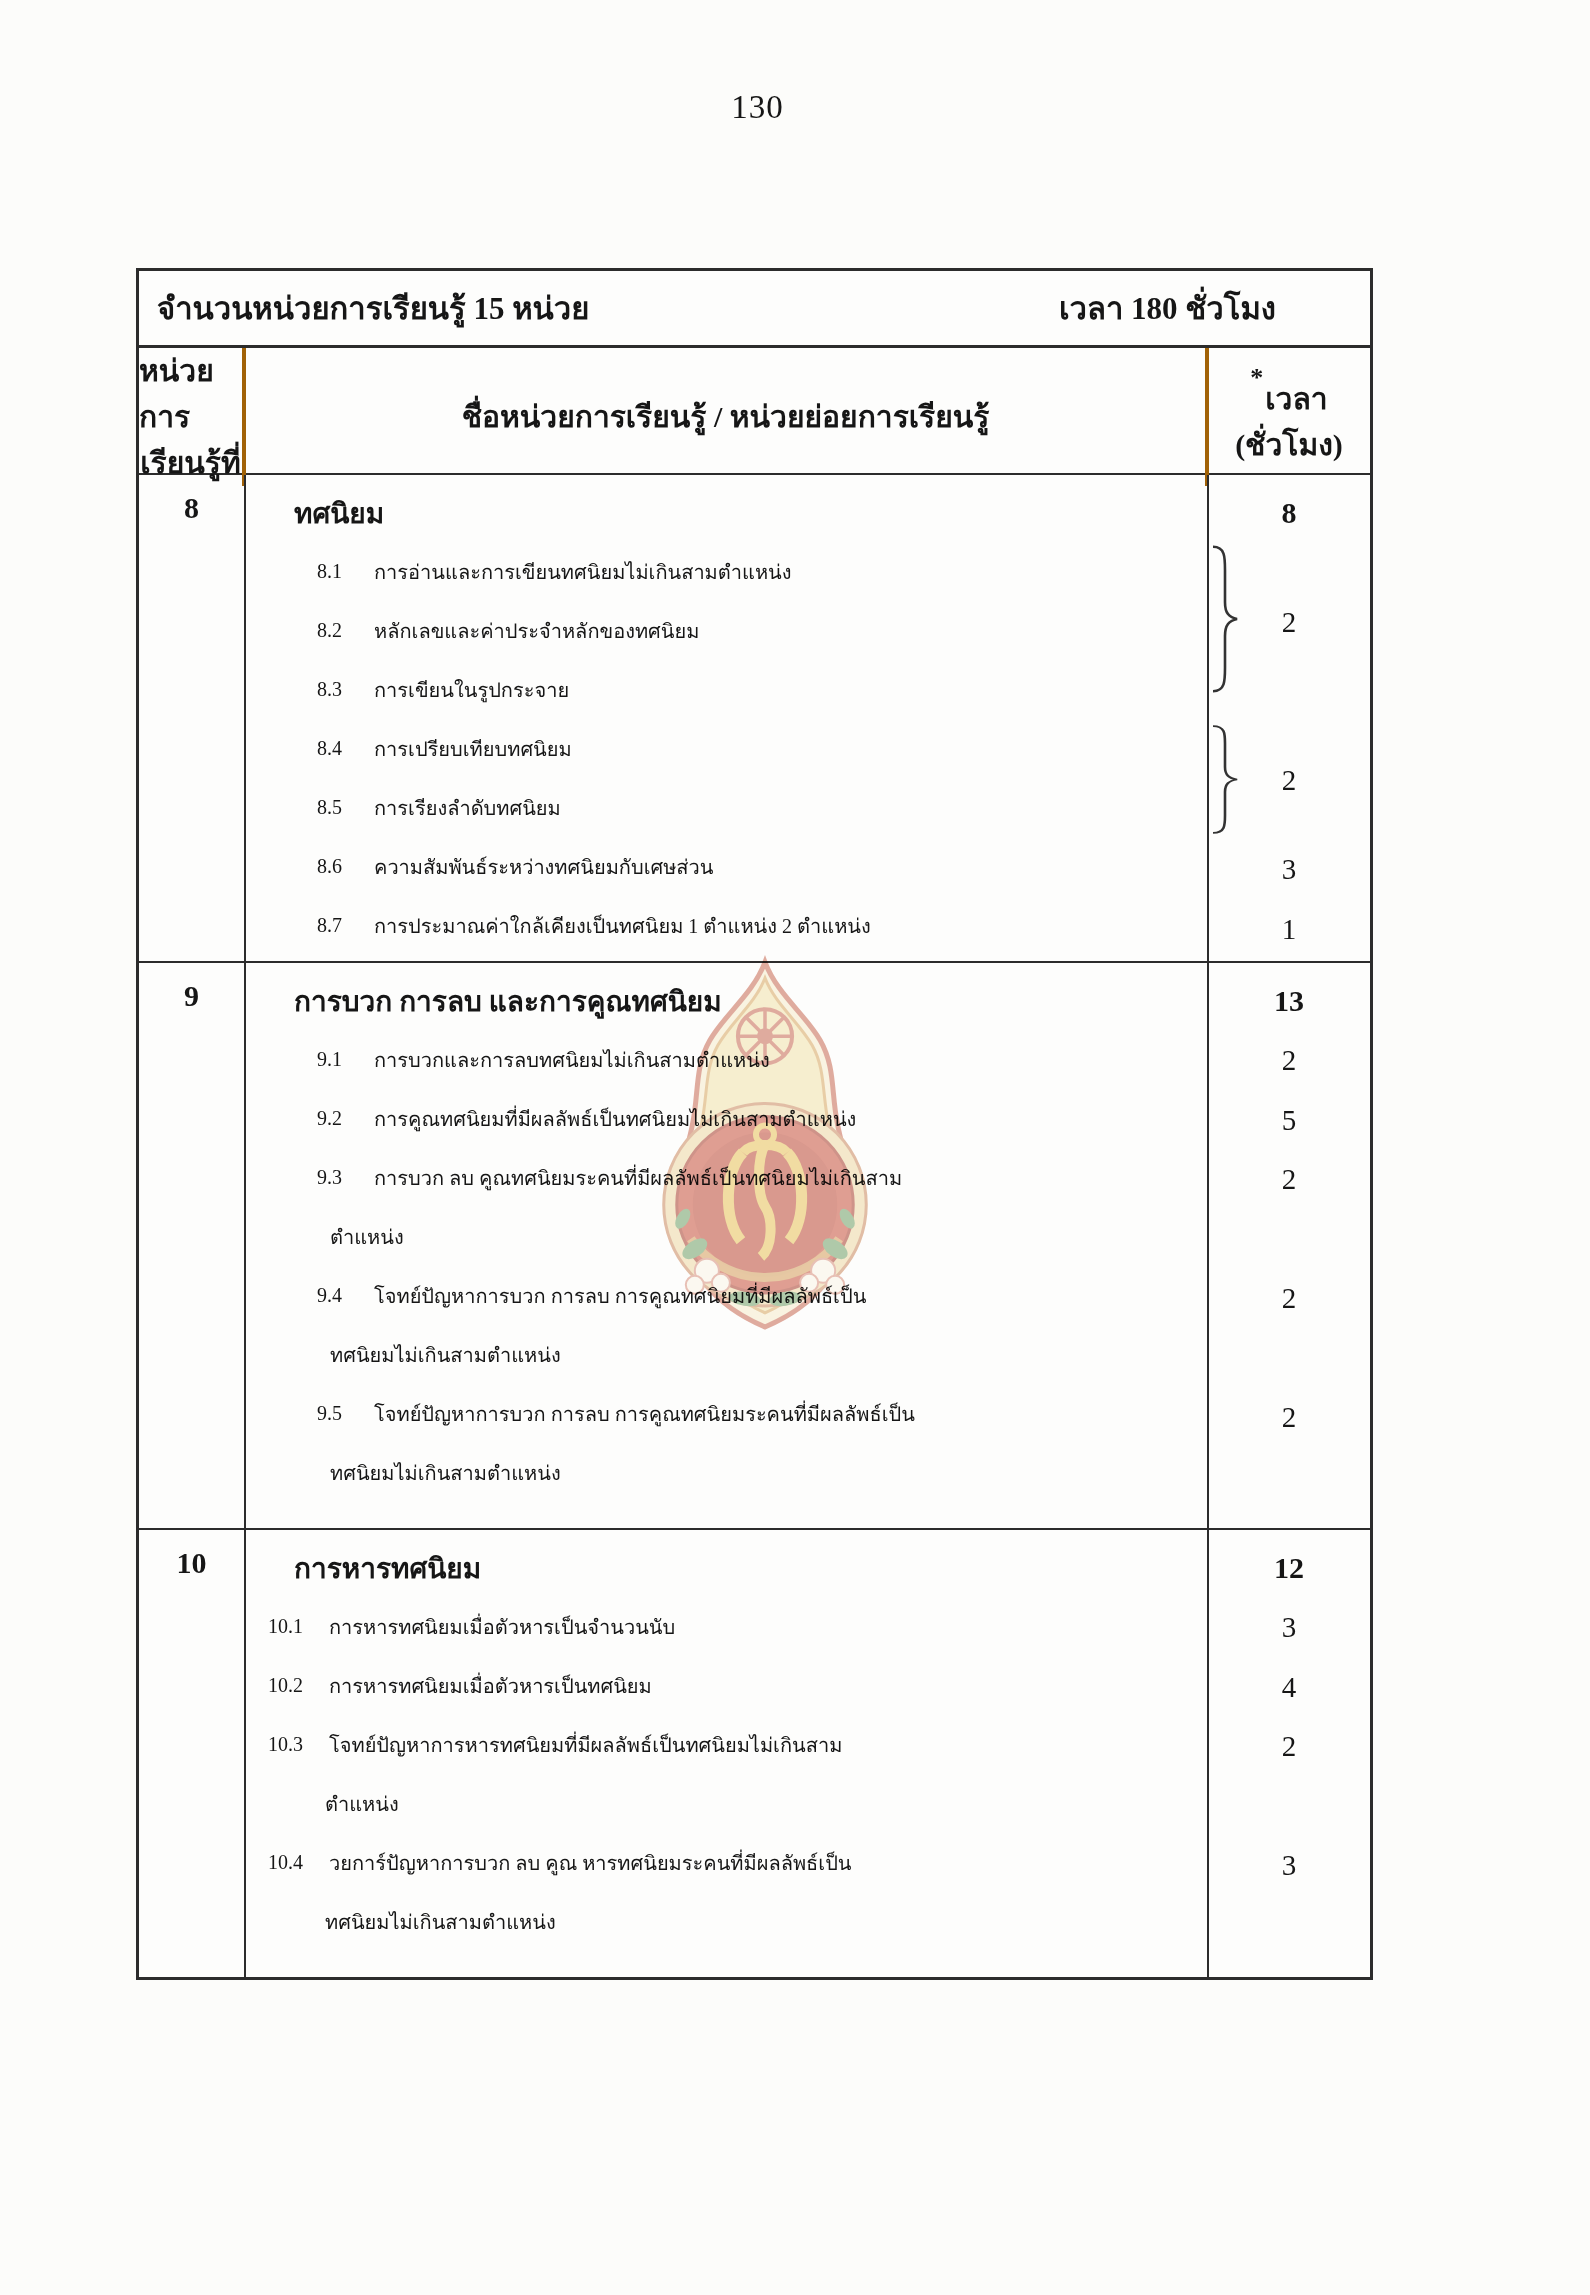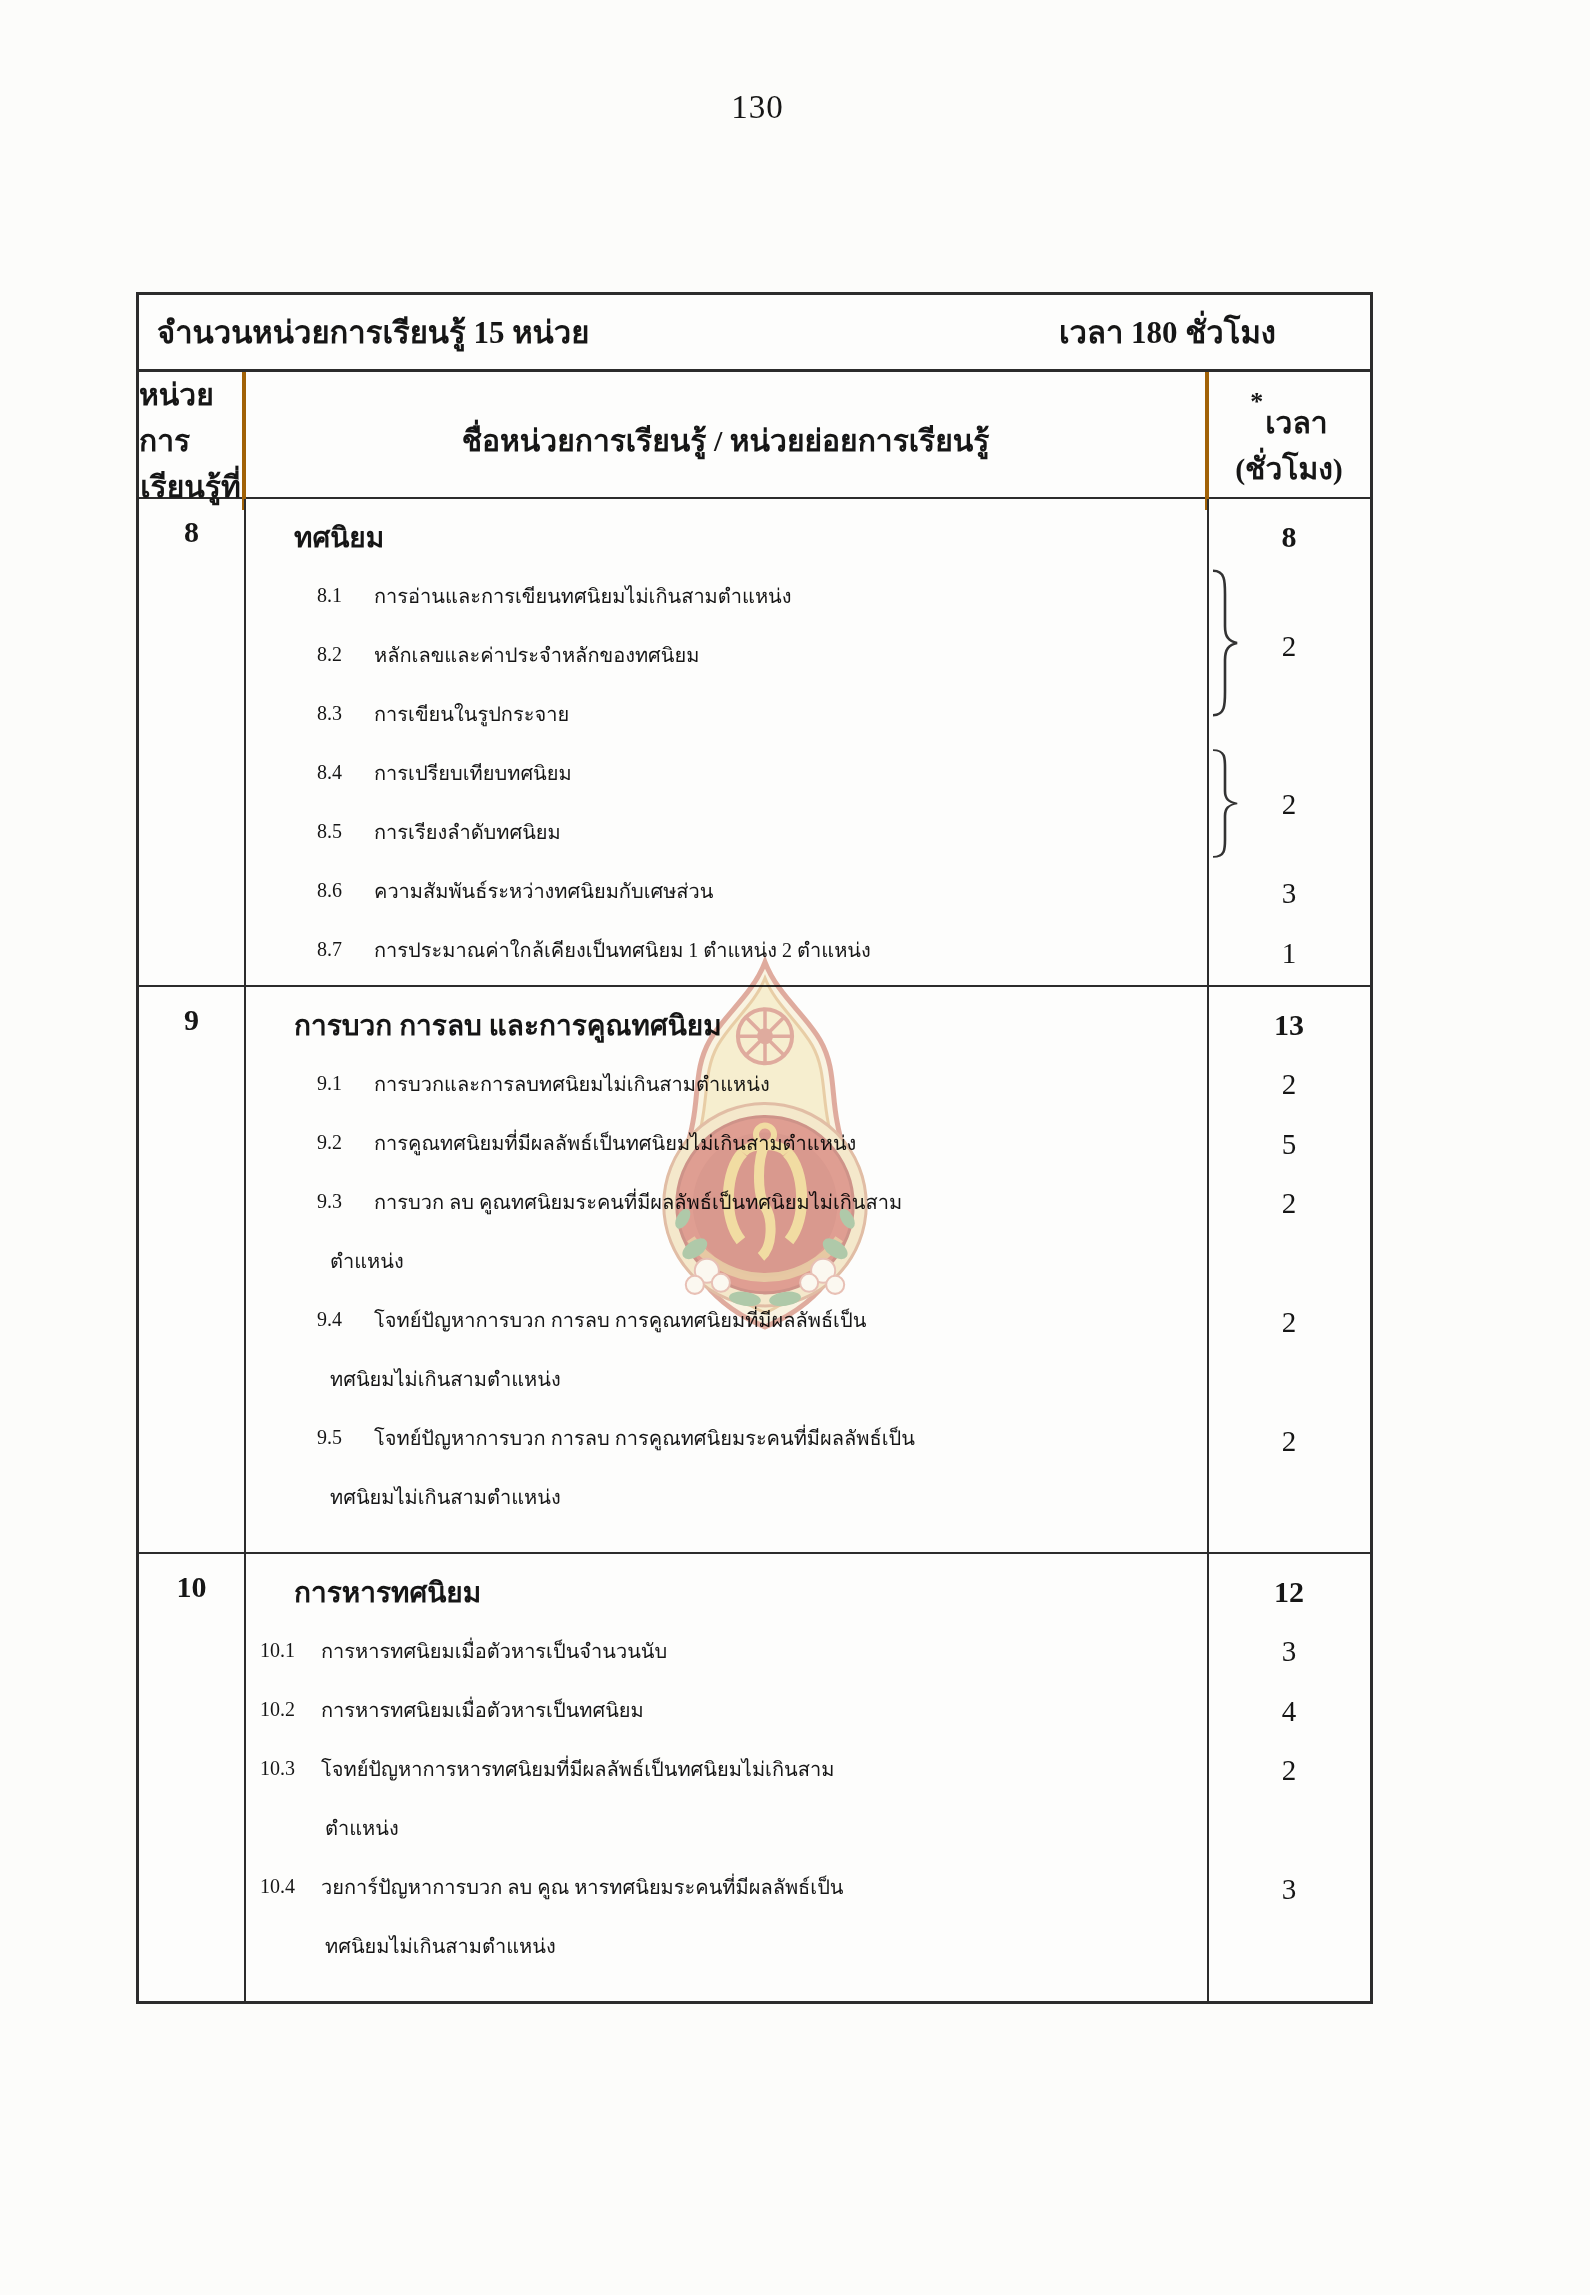--- a/index.html
+++ b/index.html
@@ -3,21 +3,21 @@
 <meta charset="utf-8">
 <style>
   html,body{margin:0;padding:0;background:#e9e9e6;}
   .page{
     position:relative;width:1591px;height:2296px;background:#fcfcfa;
     font-family:"Liberation Serif","DejaVu Serif",serif;color:#161616;overflow:hidden;
   }
   .pagenum{position:absolute;top:89px;left:0;width:1515px;text-align:center;
     font-size:33px;letter-spacing:1px;}
   
-  .tbl{position:absolute;left:136px;top:292px;width:1231px;border:3px solid #2c2c2c;
+  .tbl{position:absolute;left:136px;top:268px;width:1231px;border:3px solid #2c2c2c;
     background:rgba(255,255,255,.35);box-sizing:content-box;}
   .row1{display:flex;justify-content:space-between;align-items:center;height:77px;
     border-bottom:3px solid #2c2c2c;font-weight:bold;font-size:31px;
     padding:0 94px 0 18px;box-sizing:border-box;}
   .row2{display:grid;grid-template-columns:107px 963px 160px;height:125px;
     border-bottom:2px solid #2c2c2c;}
   .hcell{border-right:4px solid #a16207;display:flex;flex-direction:column;
     align-items:center;justify-content:center;font-weight:bold;font-size:30px;line-height:46px;}
   .hcell:last-child{border-right:none;font-family:Liberation Serif, serif;}
   .star{font-size:26px;vertical-align:super;position:relative;top:-12px;margin-right:2px;}
@@ -25,21 +25,21 @@
   .section{display:grid;grid-template-columns:107px 963px 160px;border-bottom:2px solid #2c2c2c;}
   .section:last-child{border-bottom:none;}
   .sec-c1{border-right:2px solid #2c2c2c;text-align:center;padding-top:16px;
     font-weight:bold;font-size:30px;}
   .sec-c2{border-right:2px solid #2c2c2c;padding:8px 0 6px;}
   .u9 .sec-c2,.u10 .sec-c2{padding-bottom:26px;}
   .line{height:59px;display:flex;align-items:center;font-size:20px;white-space:nowrap;}
   .line.title{font-weight:bold;font-size:28px;padding-left:48px;}
   .item{padding-left:71px;}
   .item .num{flex:none;width:57px;}
-  .u10 .item{padding-left:14px;}
+  .u10 .item{padding-left:14px;margin-left:8px;}
   .u10 .item .num{width:61px;}
   .cont{padding-left:84px;}
   .u10 .cont{padding-left:79px;}
   .sec-c3{position:relative;font-size:29px;}
   .hrs{position:absolute;left:0;width:100%;text-align:center;line-height:42px;}
   .hrs.total{font-weight:bold;font-size:30px;}
   .brace{position:absolute;left:1px;width:30px;}
   
   .watermark{position:absolute;left:594px;top:952px;width:342px;height:391px;
     opacity:.55;mix-blend-mode:multiply;z-index:4;pointer-events:none;}

